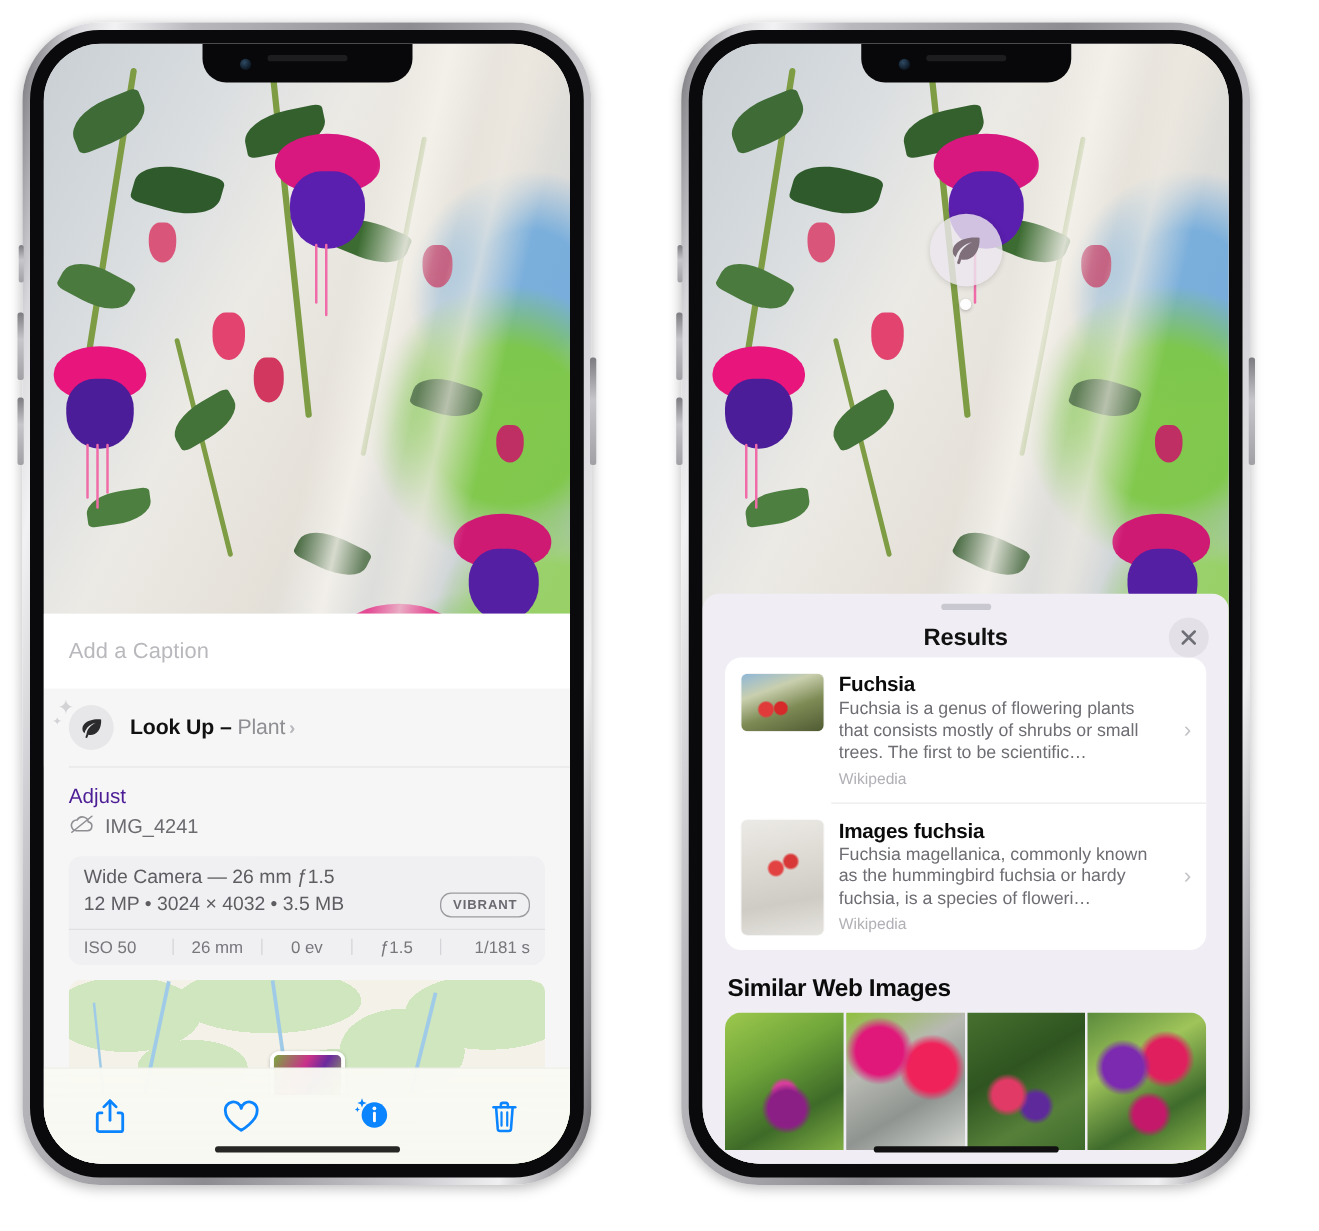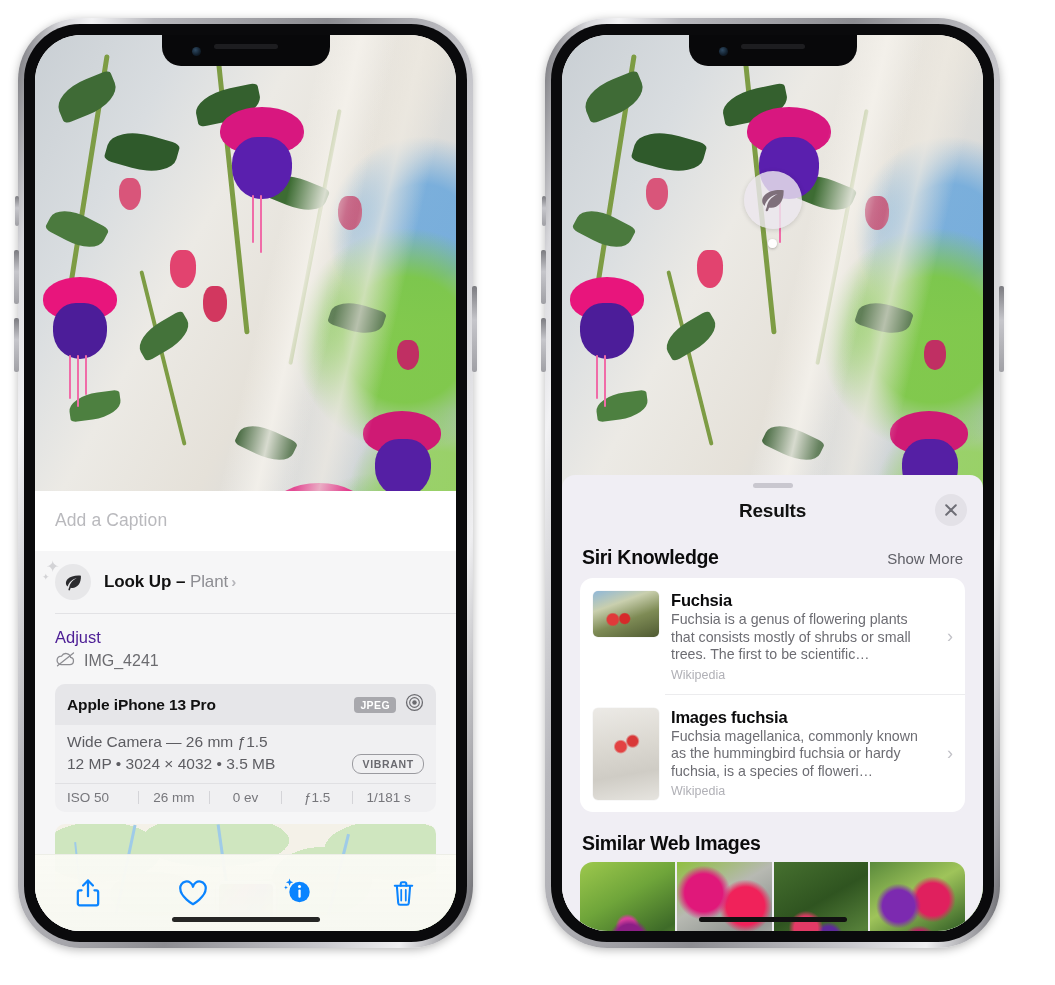--- a/index.html
+++ b/index.html
@@ -137,21 +137,21 @@
   .cam-body { padding:8px 12px 9px 12px; }
   .cam-line1 { font-size:15.5px; color:#5d5d62; margin-bottom:3px; }
   .cam-line2row { display:flex; align-items:center; justify-content:space-between; }
   .cam-line2 { font-size:15.5px; color:#5d5d62; }
   .vibrant { border:1px solid #9a9a9f; color:#6a6a70; font-size:10.5px; font-weight:600;
     letter-spacing:.7px; padding:3px 9px; border-radius:9px; }
   .exif { display:flex; align-items:center; border-top:1px solid #e0e0e3;
     padding:6px 10px 7px 10px; }
   .exif-item { flex:1; text-align:center; font-size:13.5px; color:#76767b; }
   .exif-item:first-child { text-align:left; padding-left:2px;}
-  .exif-item:last-child { text-align:center; padding-right:2px;}
+  .exif-item:last-child { text-align:right; padding-right:2px;}
   .exif-sep { width:1px; height:13px; background:#d4d4d8; }
 
   .map { margin:12px 20px 0 20px; height:92px; border-radius:10px 10px 0 0; overflow:hidden;
     position:relative;
     background:
       radial-gradient(ellipse 60px 30px at 12% 30%, #cfe6bf 0 100%, rgba(0,0,0,0) 100%),
       radial-gradient(ellipse 74px 26px at 42% 18%, #cfe6bf 0 100%, rgba(0,0,0,0) 100%),
       radial-gradient(ellipse 50px 34px at 70% 62%, #cfe6bf 0 100%, rgba(0,0,0,0) 100%),
       radial-gradient(ellipse 66px 30px at 88% 28%, #cfe6bf 0 100%, rgba(0,0,0,0) 100%),
       radial-gradient(ellipse 44px 22px at 26% 76%, #cfe6bf 0 100%, rgba(0,0,0,0) 100%),
@@ -328,33 +328,20 @@
             <span>
               <svg width="21" height="16" viewBox="0 0 26 20" aria-hidden="true">
                 <path d="M7.5 17h11a4.5 4.5 0 0 0 .9-8.9A6 6 0 0 0 8.2 6.3 4.8 4.8 0 0 0 7.5 17z" fill="none" stroke="#8e8e93" stroke-width="1.6"></path>
                 <line x1="3" y1="18.5" x2="23" y2="2.5" stroke="#8e8e93" stroke-width="1.6" stroke-linecap="round"></line>
               </svg>
             </span>
             <span class="filename">IMG_4241</span>
           </div>
 
           <div class="camera-card">
-            <div class="cam-head">
-              <div class="cam-name">Apple iPhone 13 Pro</div>
-              <div class="cam-head-right">
-                <span class="jpeg-badge">JPEG</span>
-                <span>
-                  <svg width="19" height="19" viewBox="0 0 22 22" aria-hidden="true">
-                    <circle cx="11" cy="11" r="9.2" fill="none" stroke="#6b6b70" stroke-width="1.5"></circle>
-                    <circle cx="11" cy="11" r="5.6" fill="none" stroke="#6b6b70" stroke-width="1.3"></circle>
-                    <circle cx="11" cy="11" r="2.6" fill="#6b6b70"></circle>
-                  </svg>
-                </span>
-              </div>
-            </div>
             <div class="cam-body">
               <div class="cam-line1">Wide Camera — 26 mm ƒ1.5</div>
               <div class="cam-line2row">
                 <div class="cam-line2">12 MP • 3024 × 4032 • 3.5 MB</div>
                 <div class="vibrant">VIBRANT</div>
               </div>
             </div>
             <div class="exif">
               <div class="exif-item">ISO 50</div>
               <div class="exif-sep"></div>
@@ -489,24 +476,20 @@
           <div class="grabber"></div>
           <div class="res-head">
             <div class="res-title">Results</div>
             <div class="close-btn">
               <svg width="16" height="16" viewBox="0 0 16 16" aria-hidden="true">
                 <path d="M3.2 3.2 L12.8 12.8 M12.8 3.2 L3.2 12.8" stroke="#6e6e76" stroke-width="2" stroke-linecap="round"></path>
               </svg>
             </div>
           </div>
 
-          <div class="section-head">
-            <div class="section-title">Siri Knowledge</div>
-            <div class="show-more">Show More</div>
-          </div>
 
           <div class="kcard">
             <div class="krow">
               <div class="kthumb tn1" style="width:66px; height:46px;"></div>
               <div class="ktext">
                 <div class="ktitle">Fuchsia</div>
                 <div class="kdesc">Fuchsia is a genus of flowering plants that consists mostly of shrubs or small trees. The first to be scientific…</div>
                 <div class="ksrc">Wikipedia</div>
               </div>
               <div class="kchev">›</div>

